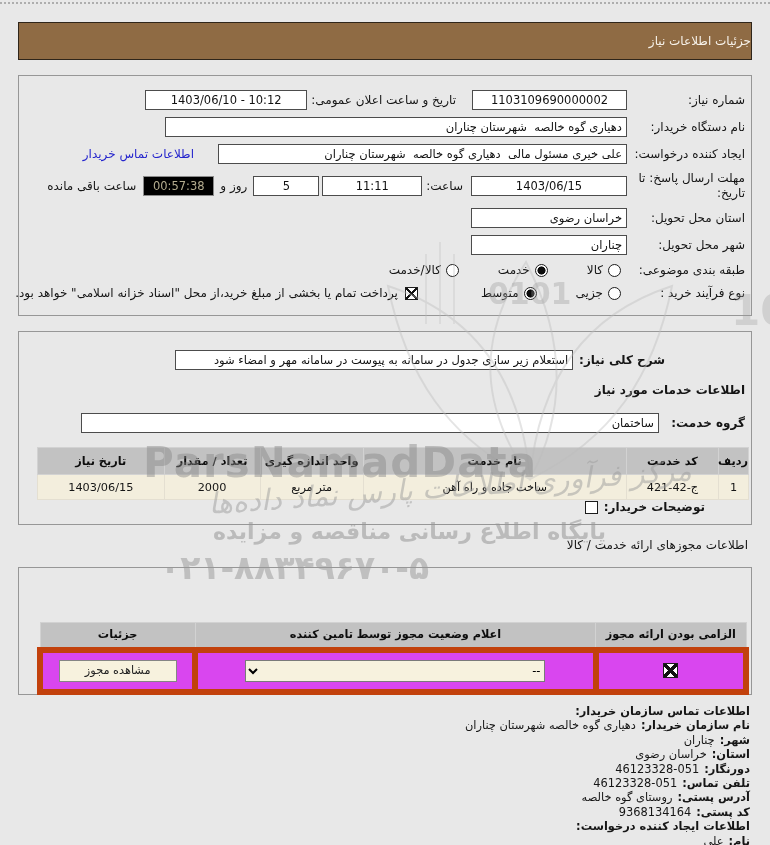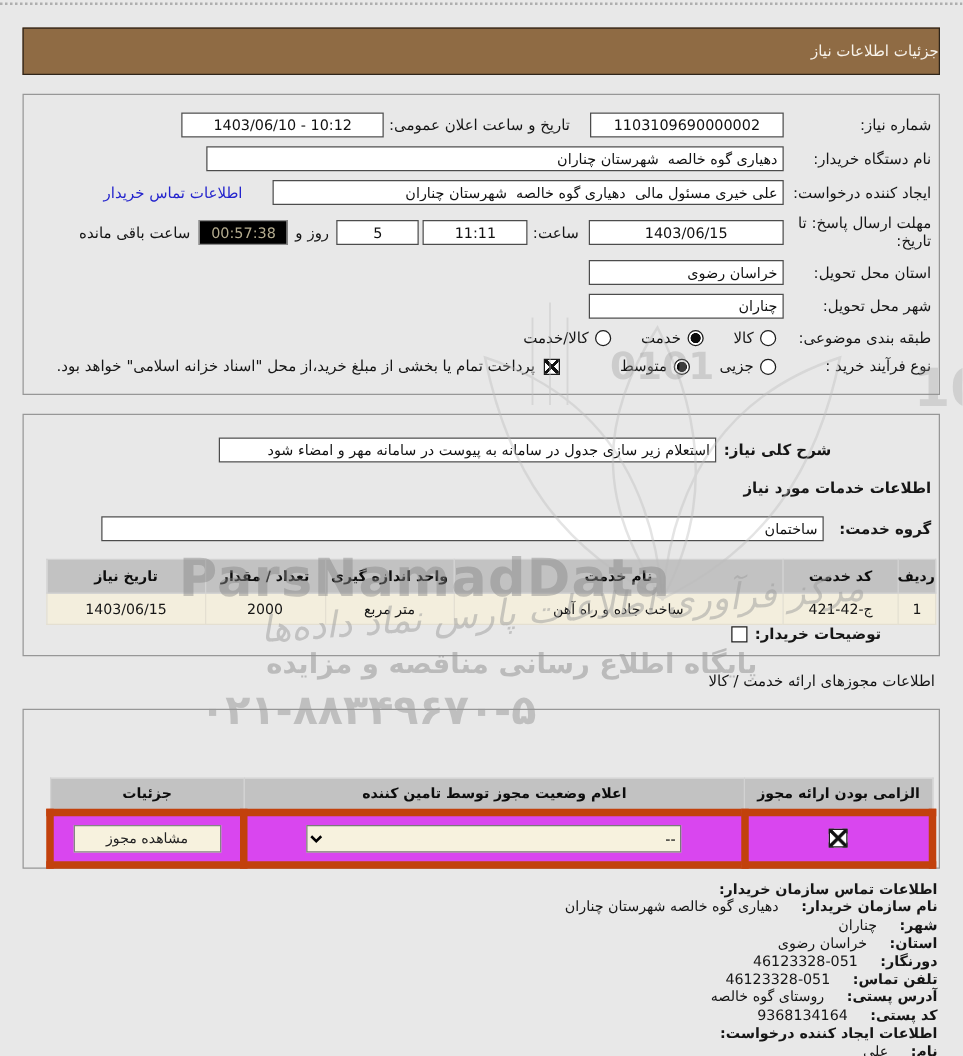--- a/index.html
+++ b/index.html
@@ -34,21 +34,21 @@
 
   .radio { width:13px; height:13px; border:1px solid #1c1c1c; border-radius:50%; background:#fff; display:inline-block; flex-shrink:0; }
   .radio.checked { background:radial-gradient(circle at 50% 50%, #0c0c0c 0 3.8px, #fff 4.3px); }
   .checkbox { width:13px; height:13px; border:1px solid #1c1c1c; background:#fff; display:inline-block; flex-shrink:0; }
   .checkbox.checked {
     background-image:
       linear-gradient(45deg, transparent 42%, #111 42% 58%, transparent 58%),
       linear-gradient(-45deg, transparent 42%, #111 42% 58%, transparent 58%);
   }
   .checkbox.big { width:15px; height:15px; }
-  .opt { display:flex; align-items:center; gap:5px; margin-left:24px; white-space:nowrap; }
+  .opt { display:flex; align-items:center; gap:5px; margin-left:39px; white-space:nowrap; }
   .note-text { font-size:12px; margin-right:7px; white-space:nowrap; }
 
   .desc-row { display:flex; align-items:center; margin:10px 0 4px; padding-right:86px; }
   .desc-row b { margin-left:2px; }
   .section-h { font-weight:bold; margin:13px 6px 0 0; }
   .group-row { display:flex; align-items:center; margin:16px 0 4px; padding-right:6px; }
   .group-row b { margin-left:2px; }
 
   table.grid { border-collapse:collapse; margin:14px 2px 0 16px; width:712px; table-layout:fixed; }
   table.grid th {
@@ -69,21 +69,21 @@
   select.cream {
     width:300px; height:22px; background:#f7f2de; border:1px solid #7a7a7a;
     font-family:inherit; font-size:11.5px; direction:rtl;
   }
   button.cream {
     width:118px; height:22px; background:#f7f2de; border:1px solid #858585;
     font-family:inherit; font-size:11.3px; color:#222; cursor:pointer;
   }
 
   .contact { margin:9px 20px 0; font-size:11.4px; line-height:14.4px; }
-  .cline b { margin-left:18px; }
+  .cline b { margin-left:5px; }
 
   .wm { position:absolute; inset:0; pointer-events:none; z-index:9; }
   .wm > * { position:absolute; }
   .wm-latin { left:143px; top:438px; font-size:42px; font-weight:bold; color:#878787; opacity:.45; direction:ltr; letter-spacing:1px; }
   .wm-callig { right:78px; top:470px; font-size:29px; font-style:italic; color:#9d9d9d; opacity:.5; transform:rotate(-4deg); white-space:nowrap; }
   .wm-slogan { left:213px; top:519px; font-size:22px; font-weight:bold; color:#979797; opacity:.55; white-space:nowrap; }
   .wm-phone { left:160px; top:548px; font-size:33px; font-weight:bold; color:#989898; opacity:.5; letter-spacing:2px; direction:rtl; }
   .wm-digits { left:488px; top:276px; font-size:30px; font-weight:bold; color:#9a9a9a; opacity:.35; direction:ltr; }
   .wm-digits2 { left:731px; top:290px; font-size:42px; font-weight:bold; color:#9a9a9a; opacity:.3; direction:ltr; line-height:1.0; }
   .wm-flower { left:330px; top:224px; opacity:.4; }
@@ -114,21 +114,21 @@
   <div class="frow">
     <span class="flabel">ایجاد کننده درخواست:</span>
     <input class="box" style="width: 409px;" readonly="" value="علی خیری مسئول مالی  دهیاری گوه خالصه  شهرستان چناران">
     <a href="#" class="blue-link">اطلاعات تماس خریدار</a>
   </div>
 
   <div class="frow" style="min-height:32px">
     <span class="flabel">مهلت ارسال پاسخ: تا تاریخ:</span>
     <input class="box ctr" style="width: 156px;" dir="ltr" readonly="" value="1403/06/15">
     <span class="gap8">ساعت:</span>
-    <input class="box ctr" style="width: 84px;" dir="ltr" readonly="" value="11:11">
+    <input class="box ctr" style="width: 100px;" dir="ltr" readonly="" value="11:11">
     <input class="box ctr" style="width: 66px; margin-right: 3px;" dir="ltr" readonly="" value="5">
     <span class="gap6">روز و</span>
     <input class="box count ctr" style="width: 71px;" dir="ltr" readonly="" value="00:57:38">
     <span style="margin-right:7px">ساعت باقی مانده</span>
   </div>
 
   <div class="frow">
     <span class="flabel">استان محل تحویل:</span>
     <input class="box" style="width: 156px;" readonly="" value="خراسان رضوی">
   </div>

